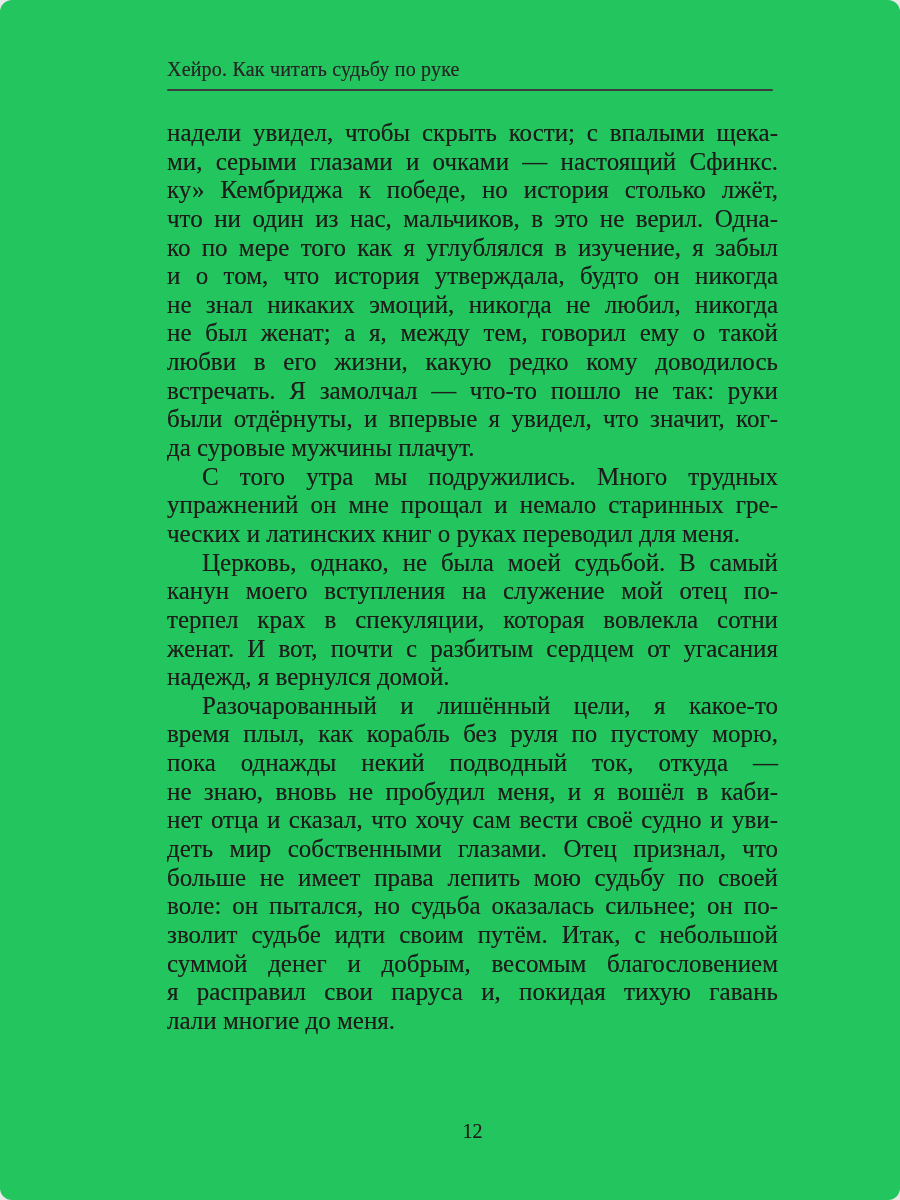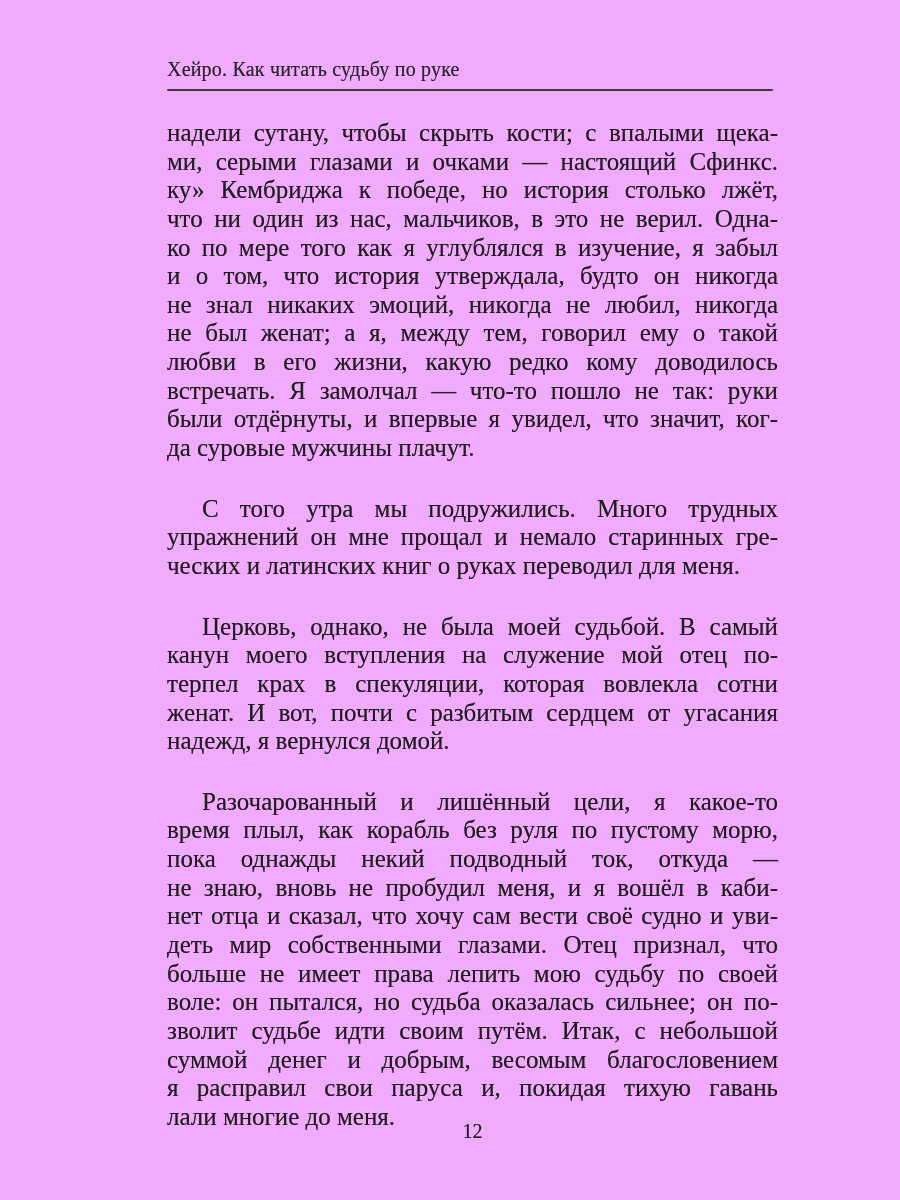--- a/index.html
+++ b/index.html
@@ -5,24 +5,25 @@
   html, body {
     margin: 0;
     padding: 0;
     background: #e9e9e9;
   }
   .page {
     position: relative;
     width: 900px;
     height: 1200px;
     margin: 0 auto;
-    background: #f0abfc;
+    background: #22c55e;
     overflow: hidden;
     font-family: "Liberation Serif", "DejaVu Serif", serif;
     color: #1e1d1b;
+    border-radius: 12px;
   }
   .running-header {
     position: absolute;
     left: 167px;
     top: 57px;
     width: 611px;
     font-size: 20px;
     line-height: 24px;
     color: #262626;
     letter-spacing: 0.2px;
@@ -51,41 +52,40 @@
     text-align-last: justify;
     white-space: normal;
     height: 28.65px;
     overflow: visible;
   }
   .line.last {
     text-align-last: left;
   }
   .line.indent {
     text-indent: 35px;
-    margin-top: 32px;
   }
   .page-number {
     position: absolute;
     left: 167px;
     top: 1120px;
     width: 611px;
     text-align: center;
     font-size: 20px;
     color: #1e1d1b;
     text-shadow: 0 0 0.6px rgba(30,29,27,0.6);
   }
 </style>
 </head>
 <body>
 
 <div class="page">
   <div class="running-header">Хейро. Как читать судьбу по руке</div>
   <div class="header-rule"></div>
   <div class="body-text">
-      <div class="line">надели сутану, чтобы скрыть кости; с впалыми щека-</div>
+      <div class="line">надели увидел, чтобы скрыть кости; с впалыми щека-</div>
       <div class="line">ми, серыми глазами и очками — настоящий Сфинкс.</div>
       <div class="line">ку» Кембриджа к победе, но история столько лжёт,</div>
       <div class="line">что ни один из нас, мальчиков, в это не верил. Одна-</div>
       <div class="line">ко по мере того как я углублялся в изучение, я забыл</div>
       <div class="line">и о том, что история утверждала, будто он никогда</div>
       <div class="line">не знал никаких эмоций, никогда не любил, никогда</div>
       <div class="line">не был женат; а я, между тем, говорил ему о такой</div>
       <div class="line">любви в его жизни, какую редко кому доводилось</div>
       <div class="line">встречать. Я замолчал — что-то пошло не так: руки</div>
       <div class="line">были отдёрнуты, и впервые я увидел, что значит, ког-</div>

